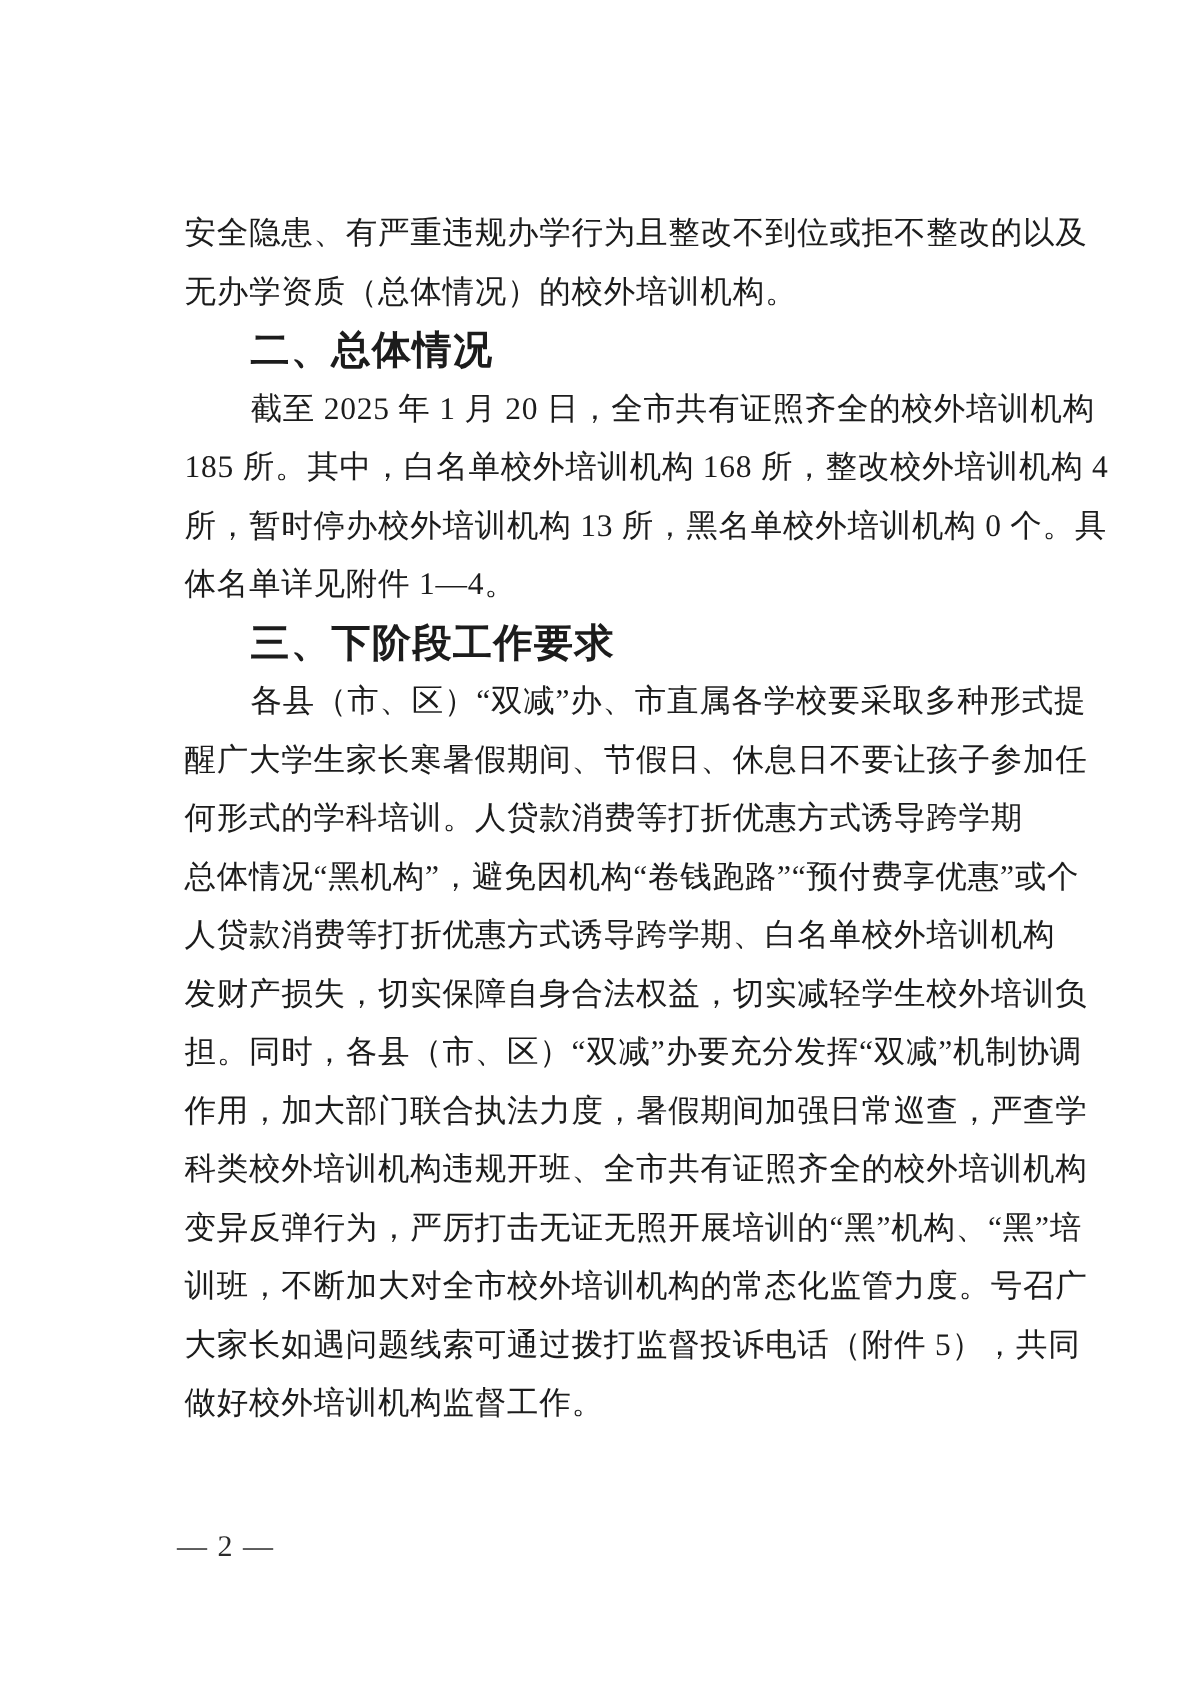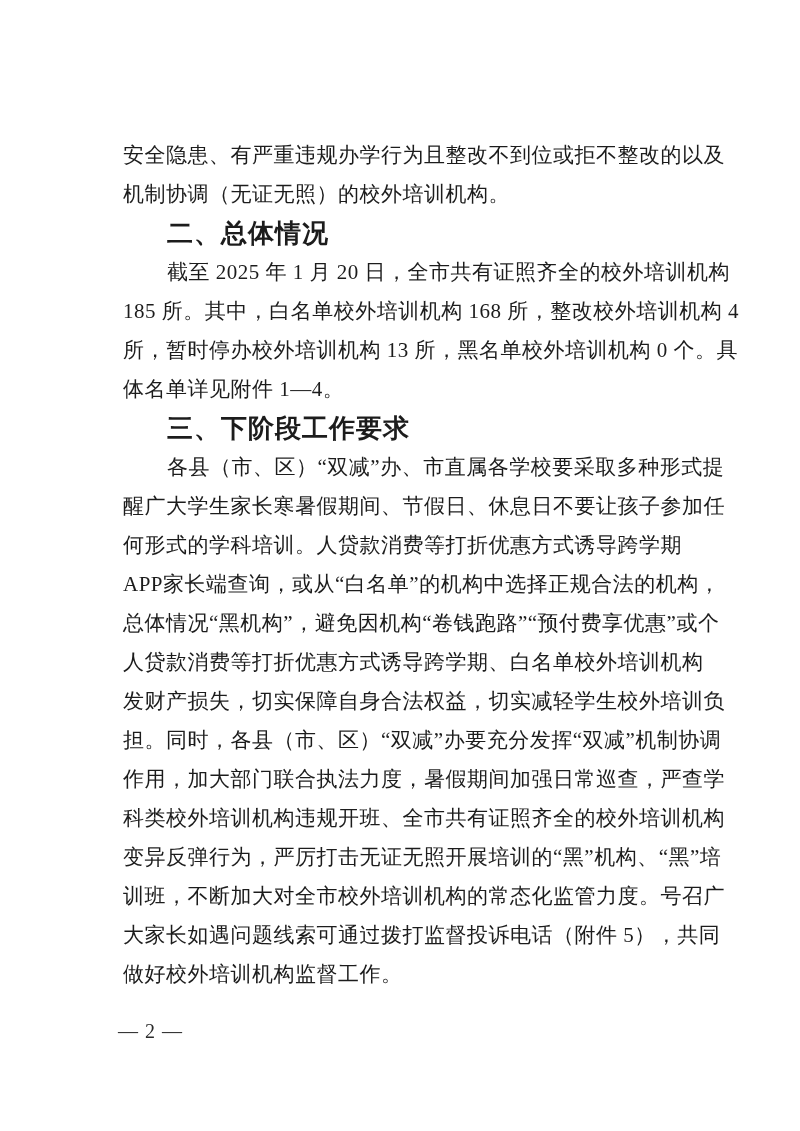--- a/index.html
+++ b/index.html
@@ -50,31 +50,30 @@
     color: #2a2a2a;
     font-family: "Liberation Serif", serif;
   }
 </style>
 </head>
 <body>
 
 <div class="sheet">
   <div class="content">
       <div class="line">安全隐患、有严重违规办学行为且整改不到位或拒不整改的以及</div>
-      <div class="line">机制协调（无证无照）的校外培训机构。</div>
+      <div class="line">无办学资质（总体情况）的校外培训机构。</div>
       <div class="line heading indent">二、总体情况</div>
       <div class="line indent">截至 2025 年 1 月 20 日，全市共有证照齐全的校外培训机构</div>
       <div class="line">185 所。其中，白名单校外培训机构 168 所，整改校外培训机构 4</div>
       <div class="line">所，暂时停办校外培训机构 13 所，黑名单校外培训机构 0 个。具</div>
       <div class="line">体名单详见附件 1—4。</div>
       <div class="line heading indent">三、下阶段工作要求</div>
       <div class="line indent">各县（市、区）“双减”办、市直属各学校要采取多种形式提</div>
       <div class="line">醒广大学生家长寒暑假期间、节假日、休息日不要让孩子参加任</div>
       <div class="line">何形式的学科培训。人贷款消费等打折优惠方式诱导跨学期</div>
-      <div class="line">APP家长端查询，或从“白名单”的机构中选择正规合法的机构，</div>
       <div class="line">总体情况“黑机构”，避免因机构“卷钱跑路”“预付费享优惠”或个</div>
       <div class="line">人贷款消费等打折优惠方式诱导跨学期、白名单校外培训机构</div>
       <div class="line">发财产损失，切实保障自身合法权益，切实减轻学生校外培训负</div>
       <div class="line">担。同时，各县（市、区）“双减”办要充分发挥“双减”机制协调</div>
       <div class="line">作用，加大部门联合执法力度，暑假期间加强日常巡查，严查学</div>
       <div class="line">科类校外培训机构违规开班、全市共有证照齐全的校外培训机构</div>
       <div class="line">变异反弹行为，严厉打击无证无照开展培训的“黑”机构、“黑”培</div>
       <div class="line">训班，不断加大对全市校外培训机构的常态化监管力度。号召广</div>
       <div class="line">大家长如遇问题线索可通过拨打监督投诉电话（附件 5），共同</div>
       <div class="line">做好校外培训机构监督工作。</div>

